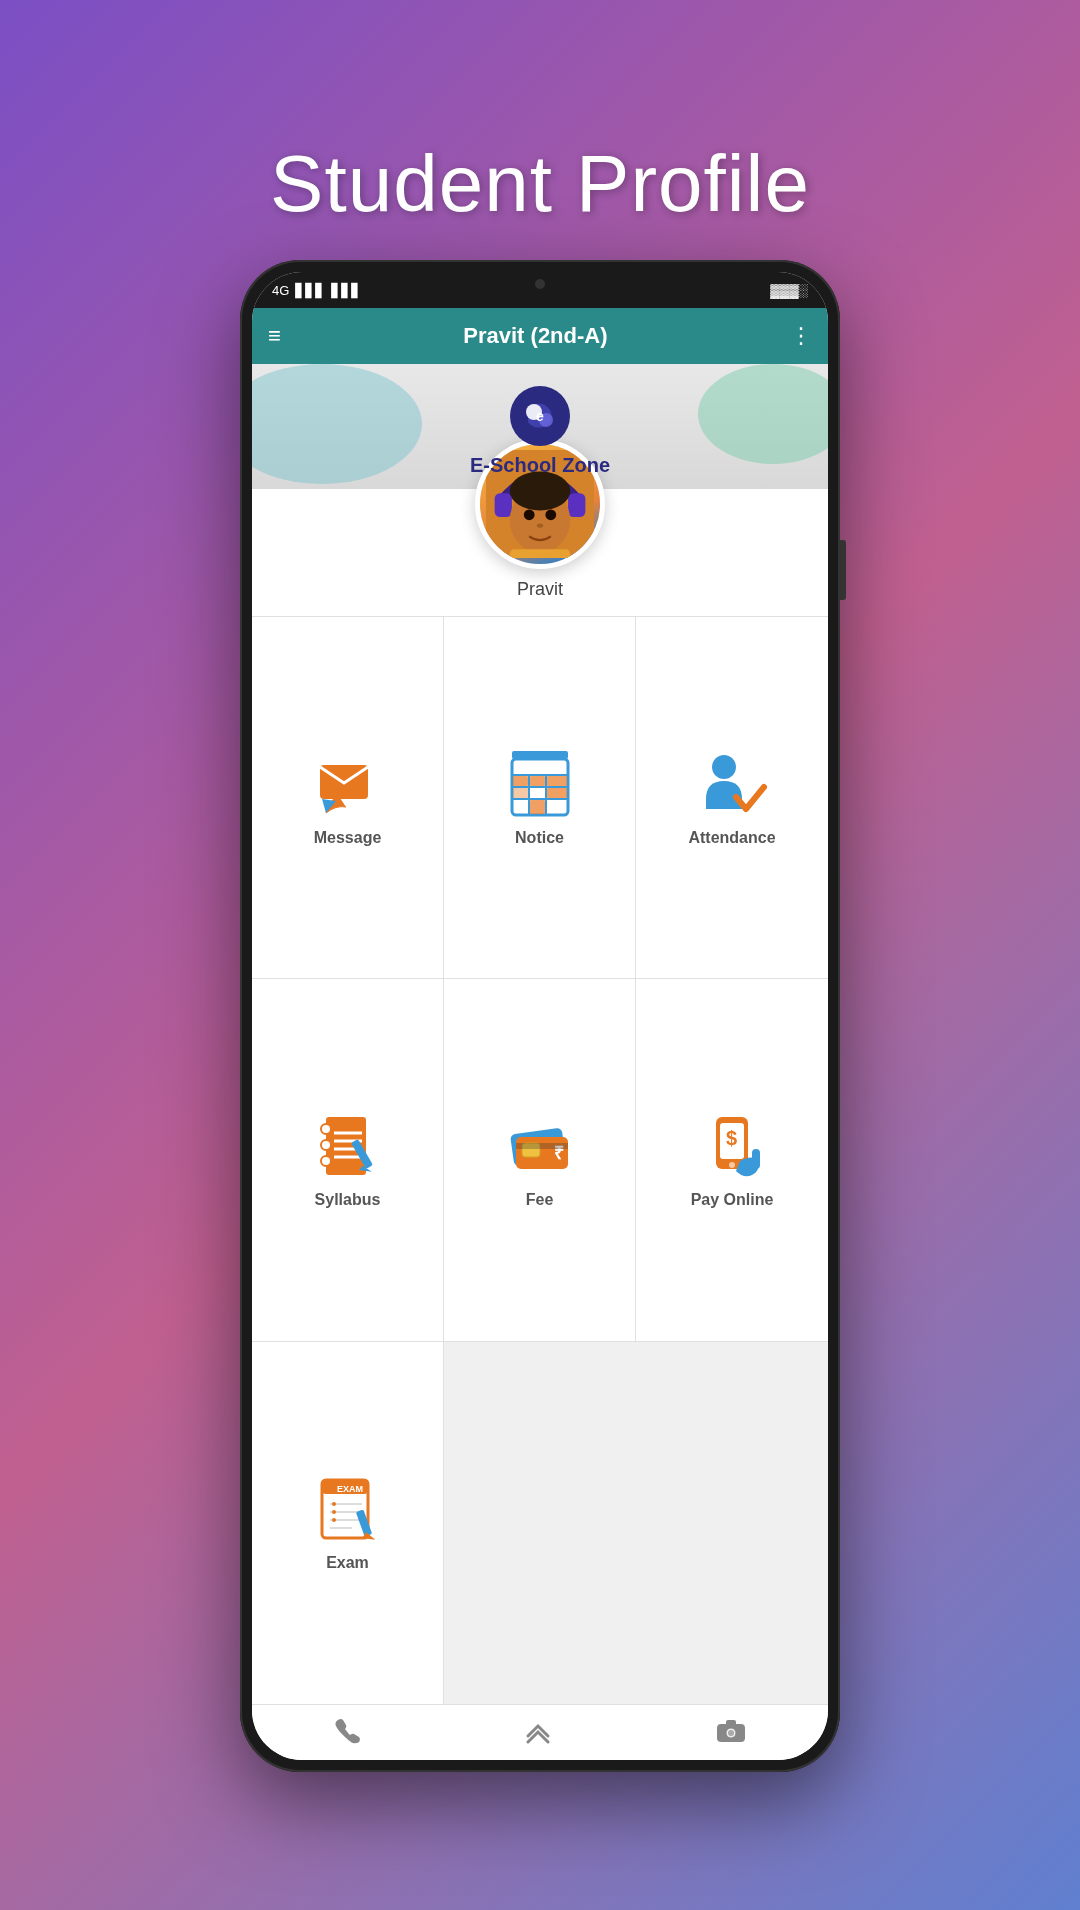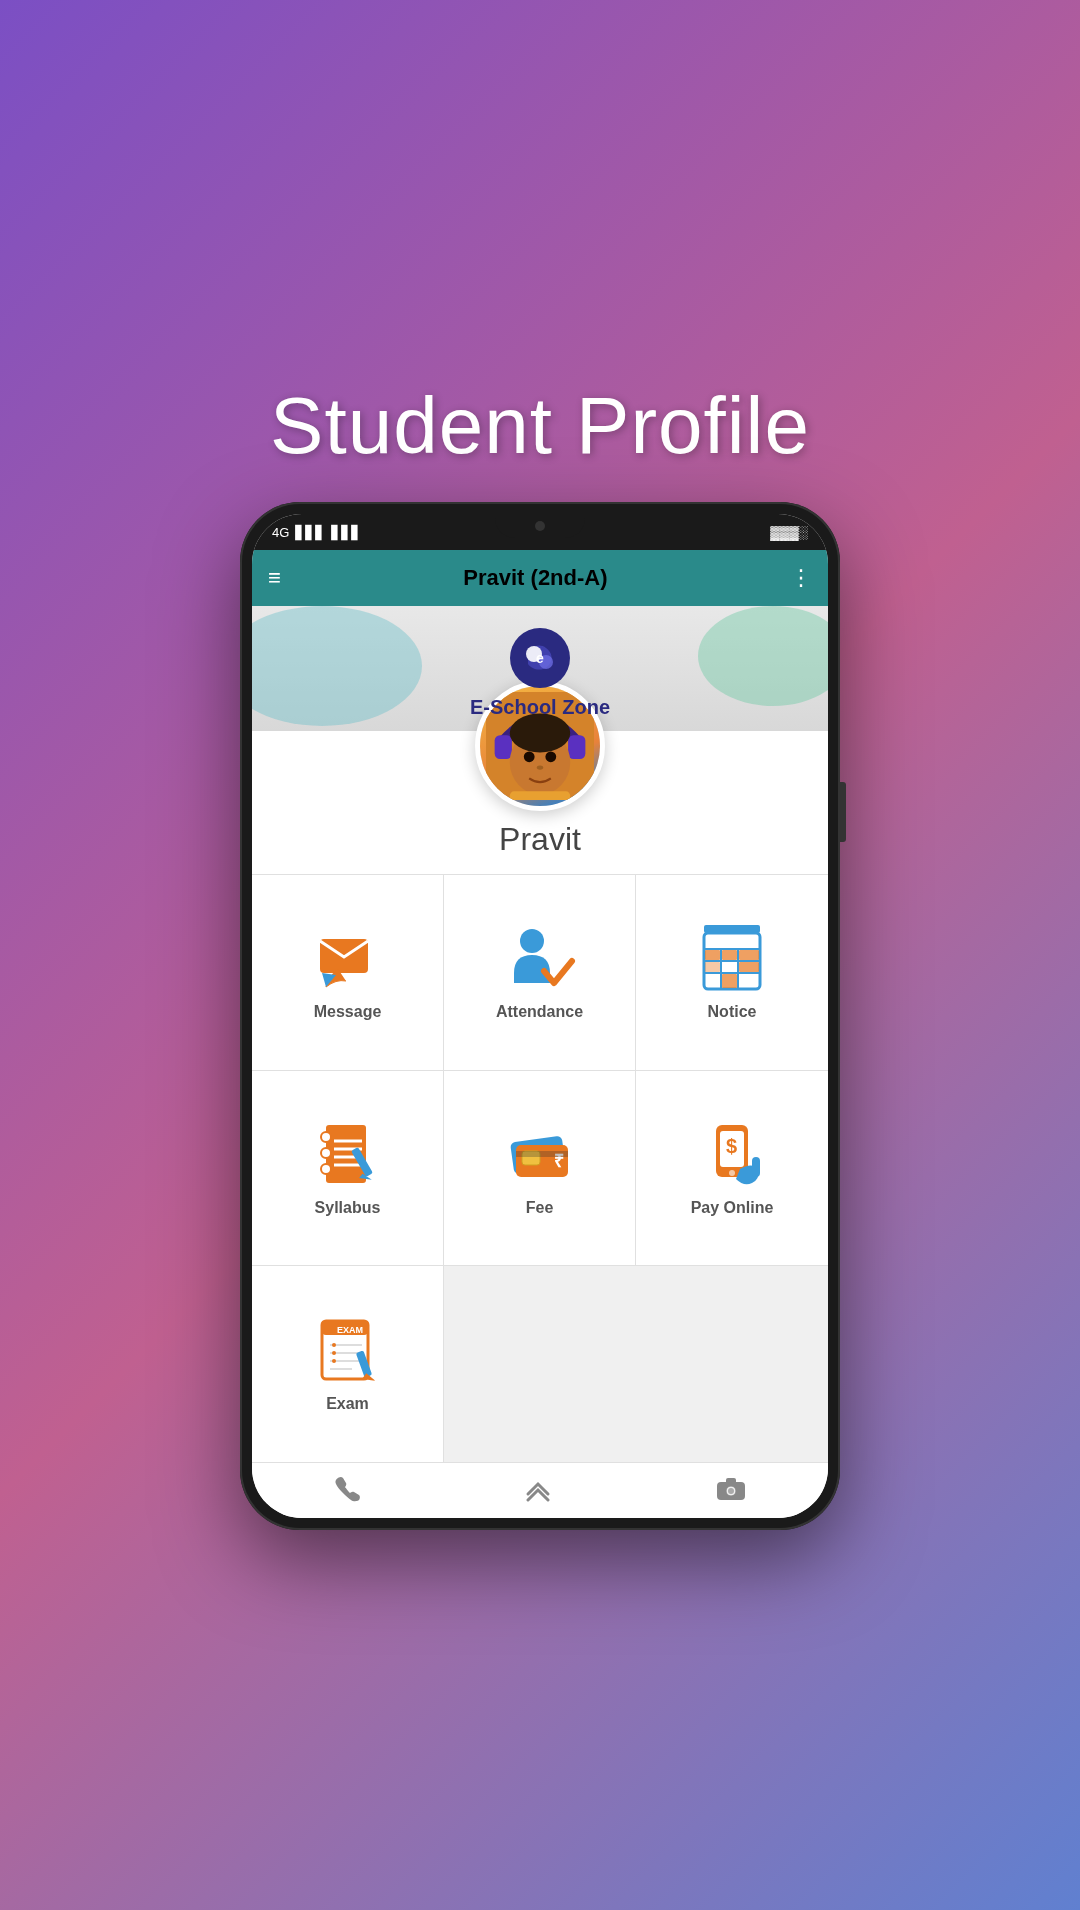--- a/index.html
+++ b/index.html
@@ -20,21 +20,21 @@
       font-size: 80px;
       font-weight: 400;
       margin-bottom: 30px;
       text-shadow: 2px 2px 8px rgba(0,0,0,0.3);
       letter-spacing: 1px;
     }
 
     
     .phone-shell {
       width: 600px;
-      height: 1028px;
+      height: 1512px;
       background: #1a1a1a;
       border-radius: 60px;
       padding: 12px;
       box-shadow: 0 30px 80px rgba(0,0,0,0.5), inset 0 0 0 2px #333;
       position: relative;
     }
 
     .phone-screen {
       width: 100%;
       height: 100%;
@@ -90,21 +90,21 @@
     
     .top-nav {
       background: #2a8a8a;
       height: 56px;
       display: flex;
       align-items: center;
       justify-content: space-between;
       padding: 0 16px;
     }
     .nav-title {
-      color: #000000;
+      color: #ffffff;
       font-size: 22px;
       font-weight: 700;
     }
     .nav-icon {
       color: white;
       font-size: 22px;
       cursor: pointer;
     }
 
     
@@ -184,21 +184,21 @@
       justify-content: center;
       overflow: hidden;
     }
     .face-svg {
       width: 90%;
       height: 90%;
     }
 
     .student-name {
       color: #444;
-      font-size: 32px;
+      font-size: 18px;
       font-weight: 500;
       margin-top: 10px;
     }
 
     
     .grid-menu {
       flex: 1;
       display: grid;
       grid-template-columns: 1fr 1fr 1fr;
       grid-template-rows: repeat(3, 1fr);
@@ -342,51 +342,51 @@
 
           <path d="M26 46 Q16 54 14 64 Q24 56 34 58" fill="#e87820" stroke="#e87820" stroke-width="1"></path>
           <path d="M14 64 L10 50 L24 52 Z" fill="#3a9ad9"></path>
         </svg>
         <span class="menu-label">Message</span>
       </div>
 
       <div class="menu-item">
         <svg class="menu-icon" viewBox="0 0 72 72" xmlns="http://www.w3.org/2000/svg">
 
-          <circle cx="28" cy="18" r="12" fill="#3a9ad9"></circle>
-          <path d="M10 50 Q10 32 28 32 Q46 32 46 50 L46 60 L10 60 Z" fill="#3a9ad9"></path>
-
-          <path d="M40 48 L50 60 L68 38" stroke="#e87820" stroke-width="6" fill="none" stroke-linecap="round" stroke-linejoin="round"></path>
-        </svg>
-        <span class="menu-label">Attendance</span>
-      </div>
-
-      <div class="menu-item">
-        <svg class="menu-icon" viewBox="0 0 72 72" xmlns="http://www.w3.org/2000/svg">
-
           <rect x="8" y="2" width="56" height="8" rx="2" fill="#3a9ad9"></rect>
           <rect x="14" y="2" width="6" height="12" rx="3" fill="#3a9ad9"></rect>
           <rect x="52" y="2" width="6" height="12" rx="3" fill="#3a9ad9"></rect>
 
           <rect x="8" y="10" width="56" height="56" rx="4" fill="white" stroke="#3a9ad9" stroke-width="3"></rect>
 
           <line x1="8" y1="26" x2="64" y2="26" stroke="#3a9ad9" stroke-width="2"></line>
           <line x1="8" y1="38" x2="64" y2="38" stroke="#3a9ad9" stroke-width="2"></line>
           <line x1="8" y1="50" x2="64" y2="50" stroke="#3a9ad9" stroke-width="2"></line>
           <line x1="25" y1="26" x2="25" y2="66" stroke="#3a9ad9" stroke-width="2"></line>
           <line x1="42" y1="26" x2="42" y2="66" stroke="#3a9ad9" stroke-width="2"></line>
 
           <rect x="9" y="27" width="15" height="10" rx="1" fill="#e87820" opacity="0.7"></rect>
           <rect x="26" y="27" width="15" height="10" rx="1" fill="#e87820" opacity="0.7"></rect>
           <rect x="43" y="27" width="20" height="10" rx="1" fill="#e87820" opacity="0.7"></rect>
           <rect x="9" y="39" width="15" height="10" rx="1" fill="#e87820" opacity="0.4"></rect>
           <rect x="43" y="39" width="20" height="10" rx="1" fill="#e87820" opacity="0.7"></rect>
           <rect x="26" y="51" width="15" height="14" rx="1" fill="#e87820" opacity="0.7"></rect>
         </svg>
         <span class="menu-label">Notice</span>
+      </div>
+
+      <div class="menu-item">
+        <svg class="menu-icon" viewBox="0 0 72 72" xmlns="http://www.w3.org/2000/svg">
+
+          <circle cx="28" cy="18" r="12" fill="#3a9ad9"></circle>
+          <path d="M10 50 Q10 32 28 32 Q46 32 46 50 L46 60 L10 60 Z" fill="#3a9ad9"></path>
+
+          <path d="M40 48 L50 60 L68 38" stroke="#e87820" stroke-width="6" fill="none" stroke-linecap="round" stroke-linejoin="round"></path>
+        </svg>
+        <span class="menu-label">Attendance</span>
       </div>
 
 
       <div class="menu-item">
         <svg class="menu-icon" viewBox="0 0 72 72" xmlns="http://www.w3.org/2000/svg">
 
           <rect x="14" y="6" width="40" height="58" rx="3" fill="#e87820"></rect>
 
           <circle cx="14" cy="18" r="5" fill="white" stroke="#e87820" stroke-width="2"></circle>
           <circle cx="14" cy="34" r="5" fill="white" stroke="#e87820" stroke-width="2"></circle>

